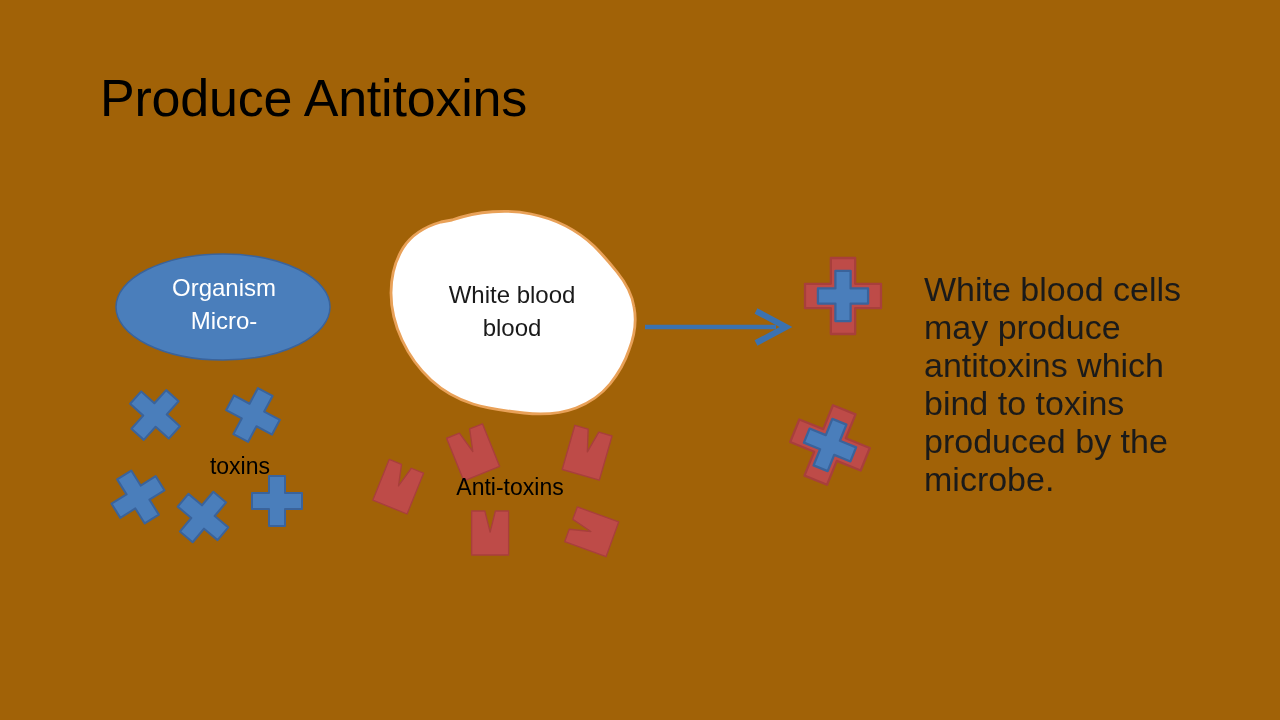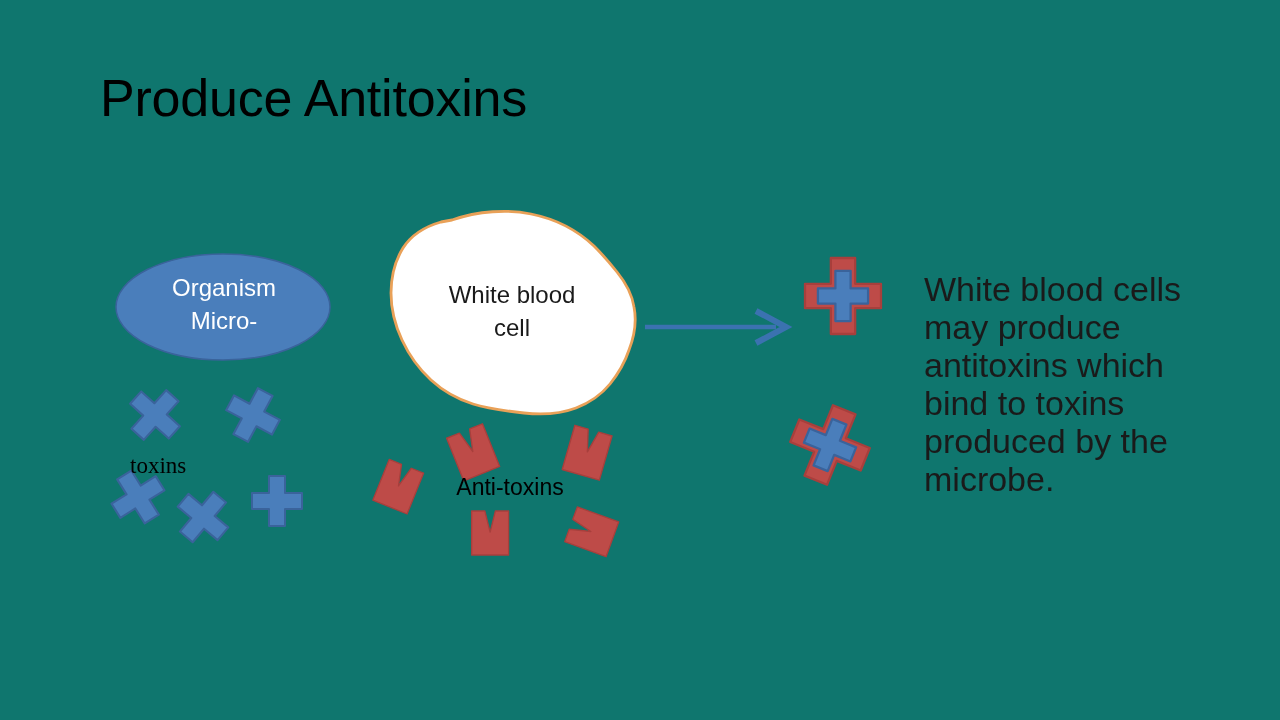--- a/index.html
+++ b/index.html
@@ -16,21 +16,21 @@
     font-family: "Liberation Sans", sans-serif;
     color: #000000;
   }
 
   #slide {
     position: absolute;
     left: 0;
     top: 0;
     width: 1280px;
     height: 720px;
-    background: #0f766e;
+    background: #a16207;
   }
 
   
   #slide-title {
     position: absolute;
     left: 100px;
     top: 66px;
     width: 1080px;
     font-size: 52px;
     line-height: 64px;
@@ -77,22 +77,21 @@
     color: #1a1a1a;
     text-align: center;
   }
 
   #toxins-label {
     left: 130px;
     top: 452px;
     width: 140px;
     font-size: 23px;
     line-height: 28px;
-    text-align: left;
-    font-family: Liberation Serif, serif;
+    text-align: right;
   }
 
   #antitoxins-label {
     left: 420px;
     top: 473px;
     width: 180px;
     font-size: 23px;
     line-height: 28px;
     text-align: center;
   }
@@ -212,21 +211,21 @@
     </g>
   </svg>
 
   <div class="lbl" id="microorganism-label">
     <div>Organism</div>
     <div>Micro-</div>
   </div>
 
   <div class="lbl" id="wbc-label">
     <div>White blood</div>
-    <div>cell</div>
+    <div>blood</div>
   </div>
 
   <div class="lbl" id="toxins-label">toxins</div>
 
   <div class="lbl" id="antitoxins-label">Anti-toxins</div>
 
   <div id="description-text">White blood cells may produce antitoxins which bind to toxins produced by the microbe.</div>
 
 </div>
 

